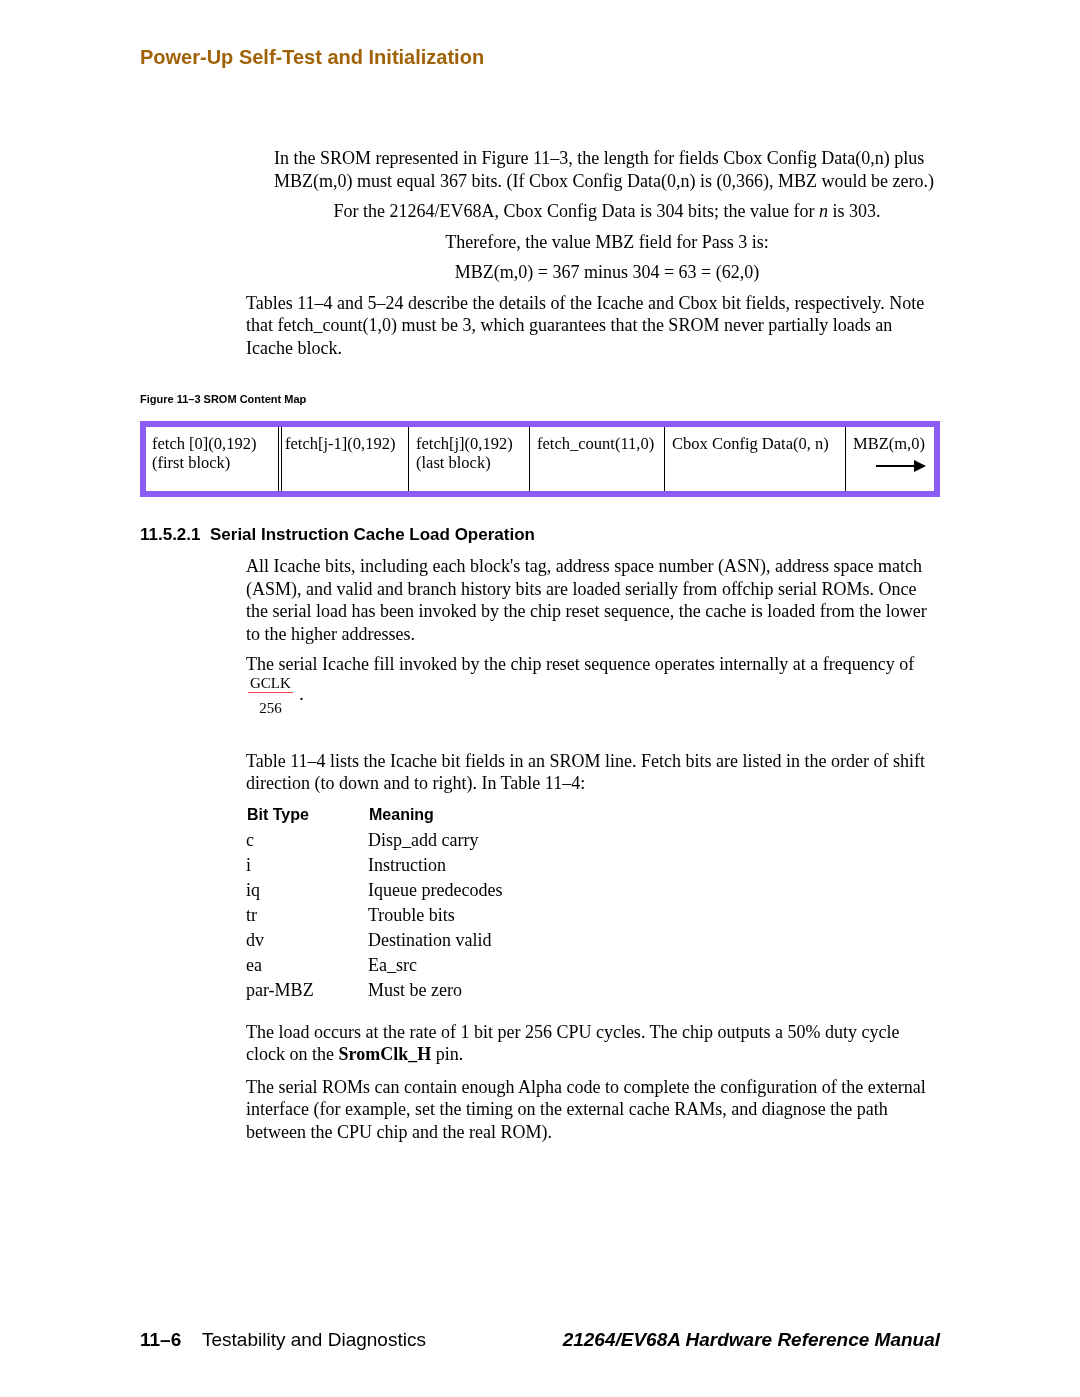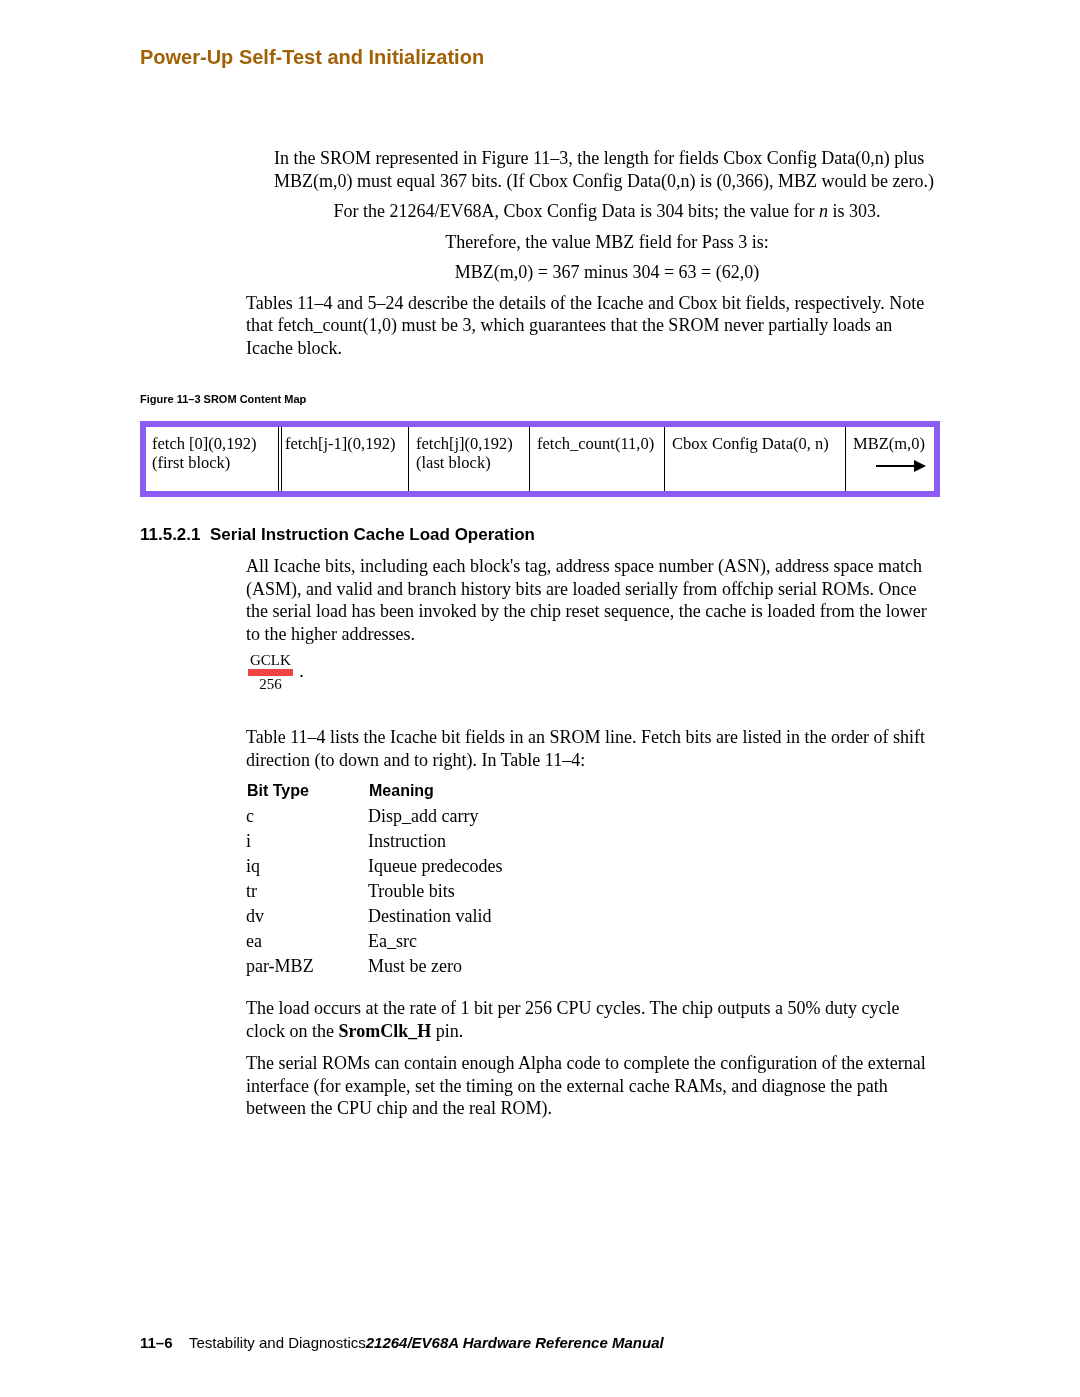--- a/index.html
+++ b/index.html
@@ -104,22 +104,22 @@
   }
   .body-block { margin-left: 106px; }
   .frac {
     display: inline-block;
     vertical-align: middle;
     text-align: center;
     font-size: 15px;
     line-height: 1;
     margin: 0 2px;
   }
-  .frac .num { display:block; border-bottom:7px solid #ef4444; padding:0 2px 1px; }
-  .frac .den { display:block; padding-top:1px; }
+  .frac .num { display:block; border-bottom:1px solid #ef4444; padding:0 2px 1px; }
+  .frac .den { display:block; padding-top:8px; }
   table.bit-type {
     border-collapse: collapse;
     margin-top: 10px;
     margin-bottom: 18px;
     font-size: 18px;
   }
   table.bit-type th {
     font-family: Arial, Helvetica, sans-serif;
     font-weight: bold;
     text-align: left;
@@ -129,23 +129,23 @@
   table.bit-type td {
     padding: 2px 0;
     vertical-align: top;
   }
   table.bit-type td:first-child, table.bit-type th:first-child { width: 120px; }
   .footer {
     position: absolute;
     left: 140px; right: 140px;
     bottom: 46px;
     font-family: Arial, Helvetica, sans-serif;
-    font-size: 15px;
+    font-size: 19px;
     display: flex;
-    justify-content: flex-start;
+    justify-content: space-between;
   }
   .footer .sec { font-weight: bold; }
   .footer .doc { font-style: italic; font-weight: bold; }
 </style>
 </head>
 <body>
 
 <div class="page">
 
   <div class="running-head">Power-Up Self-Test and Initialization</div>
@@ -195,20 +195,21 @@
   </div>
 
   <div class="subsec-title">
     <span>11.5.2.1</span>&nbsp;
     <span>Serial Instruction Cache Load Operation</span>
   </div>
 
   <div class="body-block">
     <p>All Icache bits, including each block's tag, address space number (ASN), address space match (ASM), and valid and branch history bits are loaded serially from offchip serial ROMs. Once the serial load has been invoked by the chip reset sequence, the cache is loaded from the lower to the higher addresses.</p>
     <p style="margin-top:8px">
+      <span>The serial Icache fill invoked by the chip reset sequence operates internally at a frequency of </span>
       <span class="frac">
         <span class="num">GCLK</span>
         <span class="den">256</span>
       </span><span> .</span>
     </p>
     <p style="margin-top:34px">Table 11–4 lists the Icache bit fields in an SROM line. Fetch bits are listed in the order of shift direction (to down and to right). In Table 11–4:</p>
 
     <table class="bit-type">
       <tbody>
           <tr>

